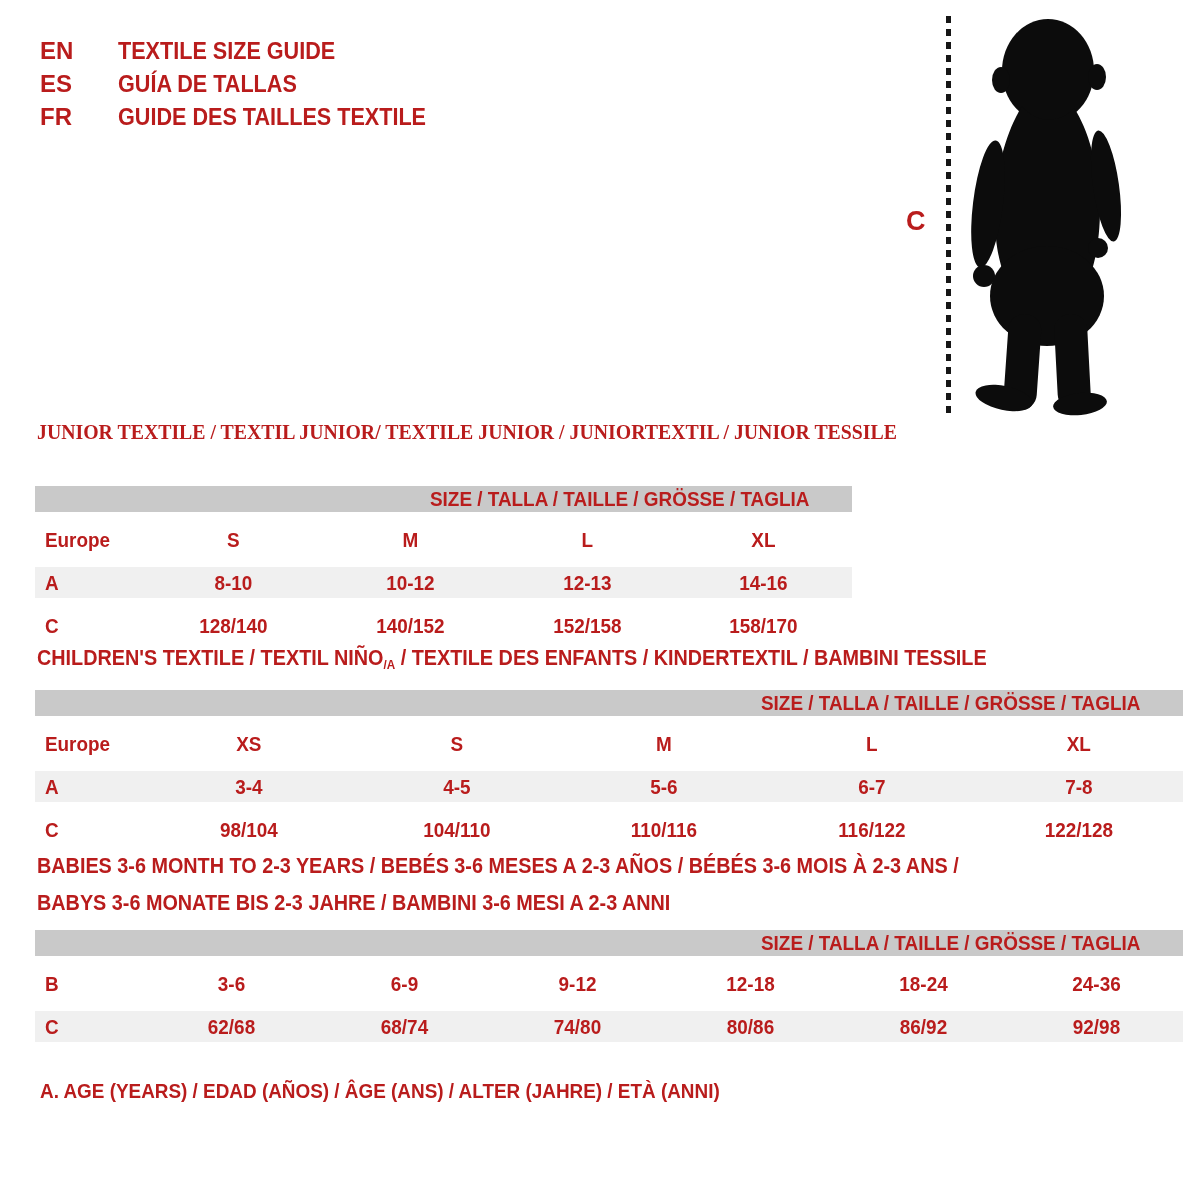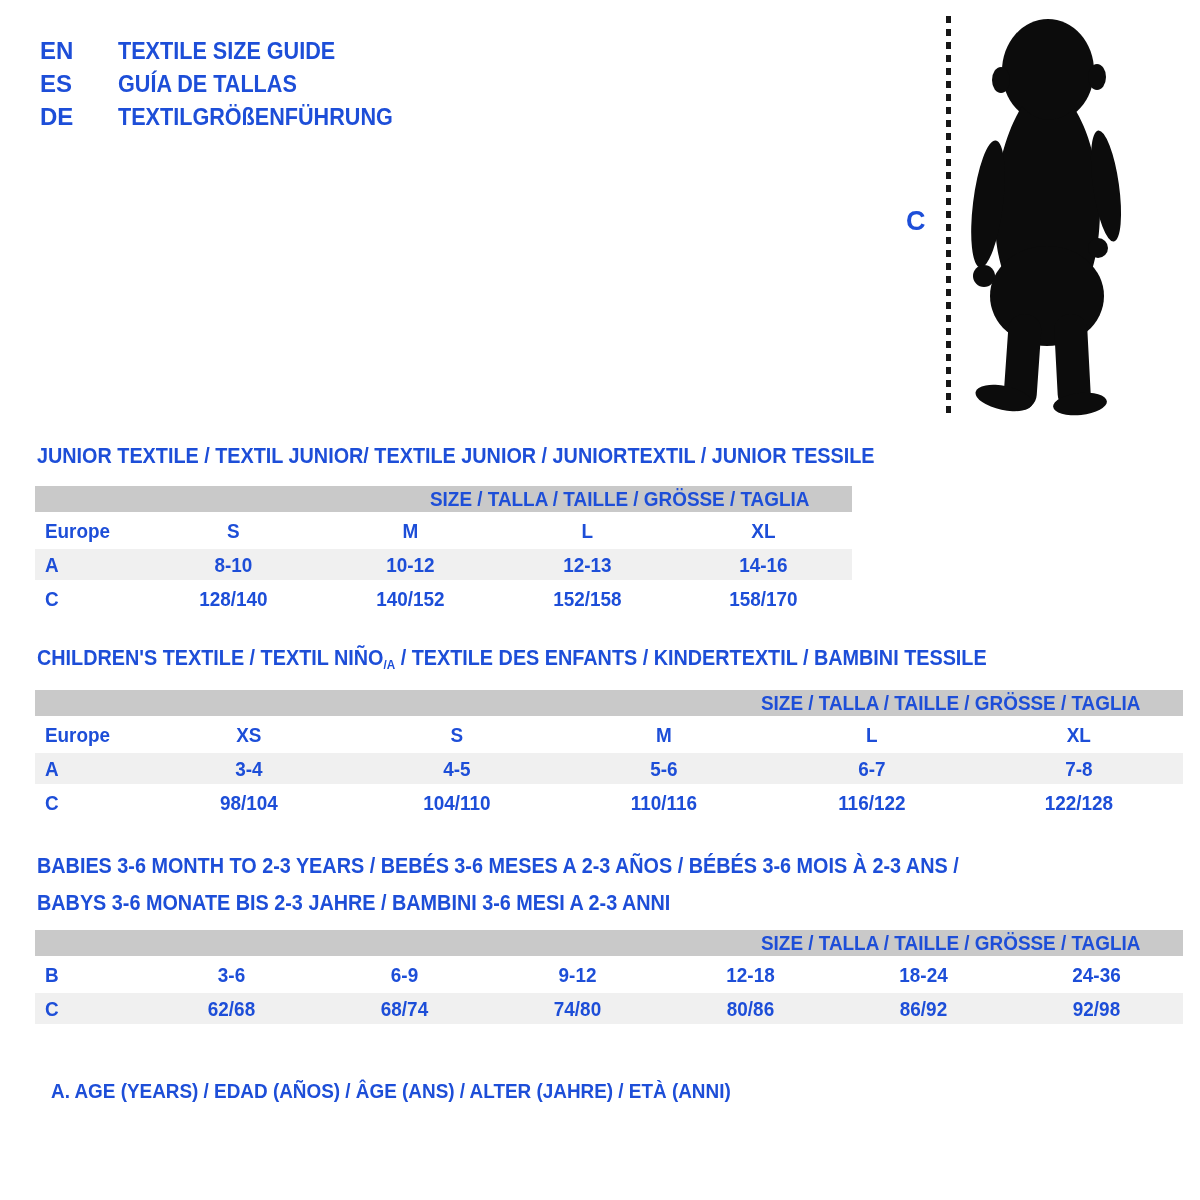--- a/index.html
+++ b/index.html
@@ -1,18 +1,18 @@
 <!DOCTYPE html>
 <html><head>
 <meta charset="utf-8">
 <style>
   html,body { margin:0; padding:0; background:#ffffff; }
   .canvas {
     position:relative; width:1200px; height:1200px; background:#ffffff;
-    font-family:"Liberation Sans", sans-serif; font-weight:700; color:#1d4ed8;
+    font-family:"Liberation Sans", sans-serif; font-weight:700; color:#b91c1c;
     overflow:hidden;
   }
   .cond { display:inline-block; transform:scaleX(0.9); transform-origin:0 50%; white-space:nowrap; }
 
   
   .lang-block { position:absolute; left:40px; top:34px; }
   .lang-row { display:flex; height:33px; line-height:33px; font-size:24px; }
   .lang-code { width:78px; flex:0 0 78px; }
 
   
@@ -22,51 +22,51 @@
   .silhouette { position:absolute; left:960px; top:14px; }
 
   
   .section-title { position:absolute; left:37px; font-size:22px; line-height:26px; white-space:nowrap; }
   .subA { font-size:13px; vertical-align:-4px; letter-spacing:0; }
 
   
   .size-table { position:absolute; left:35px; }
   .band { height:26px; background:#c9c9c9; display:flex; align-items:center;
     padding-left:11px; font-size:21px;justify-content:flex-end; }
-  .trow { display:grid; height:31px; margin-top:3px; align-items:center; font-size:21px; }
+  .trow { display:grid; height:31px; margin-top:12px; align-items:center; font-size:21px; }
   .cols4 { grid-template-columns:110px repeat(4,1fr); }
   .cols5 { grid-template-columns:110px repeat(5,1fr); }
   .cols6 { grid-template-columns:110px repeat(6,1fr); }
   .lbl { padding-left:11px; text-align:left; transform:scaleX(0.9); transform-origin:0 50%; }
   .val { text-align:center; transform:scaleX(0.9); }
   .stripe { background:#f0f0f0; }
   .w-junior { width:817px; }
   .w-wide  { width:1148px; }
 
   
-  .legend { position:absolute; left:51px; top:1074px; }
+  .legend { position:absolute; left:40px; top:1074px; }
   .legend-line { height:33px; line-height:33px; font-size:21px; white-space:nowrap; }
 </style>
 </head>
 <body>
 
 <div class="canvas">
 
   <div class="lang-block">
     <div class="lang-row">
       <span class="lang-code">EN</span>
       <span class="cond">TEXTILE SIZE GUIDE</span>
     </div>
     <div class="lang-row">
       <span class="lang-code">ES</span>
       <span class="cond">GUÍA DE TALLAS</span>
     </div>
     <div class="lang-row">
-      <span class="lang-code">DE</span>
-      <span class="cond">TEXTILGRÖßENFÜHRUNG</span>
+      <span class="lang-code">FR</span>
+      <span class="cond">GUIDE DES TAILLES TEXTILE</span>
     </div>
   </div>
 
   <div class="dash-line"></div>
   <div class="c-label">C</div>
   <svg class="silhouette" width="175" height="402" viewBox="0 0 175 402" aria-hidden="true">
     <g fill="#0c0c0c">
       <ellipse cx="88" cy="57" rx="46" ry="52"></ellipse>
       <ellipse cx="41" cy="66" rx="9" ry="13"></ellipse>
       <ellipse cx="137" cy="63" rx="9" ry="13"></ellipse>
@@ -76,21 +76,21 @@
       <ellipse cx="146" cy="172" rx="13" ry="56" transform="rotate(-8 146 172)"></ellipse>
       <circle cx="138" cy="234" r="10"></circle>
       <ellipse cx="87" cy="282" rx="57" ry="50"></ellipse>
       <rect x="46" y="300" width="33" height="96" rx="16" transform="rotate(4 62 348)"></rect>
       <rect x="96" y="300" width="33" height="96" rx="16" transform="rotate(-3 112 348)"></rect>
       <ellipse cx="44" cy="384" rx="29" ry="12" transform="rotate(12 44 384)"></ellipse>
       <ellipse cx="120" cy="390" rx="27" ry="11" transform="rotate(-6 120 390)"></ellipse>
     </g>
   </svg>
 
-  <div class="section-title" style="top:443px;">
+  <div class="section-title" style="top:419px;font-family:Liberation Serif, serif;">
     <span class="cond">JUNIOR TEXTILE / TEXTIL JUNIOR/ TEXTILE JUNIOR / JUNIORTEXTIL / JUNIOR TESSILE</span>
   </div>
   <div class="size-table w-junior" style="top:486px;">
     <div class="band">
       <span class="cond">SIZE / TALLA / TAILLE / GRÖSSE / TAGLIA</span>
     </div>
     <div class="trow cols4">
       <div class="lbl">Europe</div>
       <div class="val">S</div>
       <div class="val">M</div>

